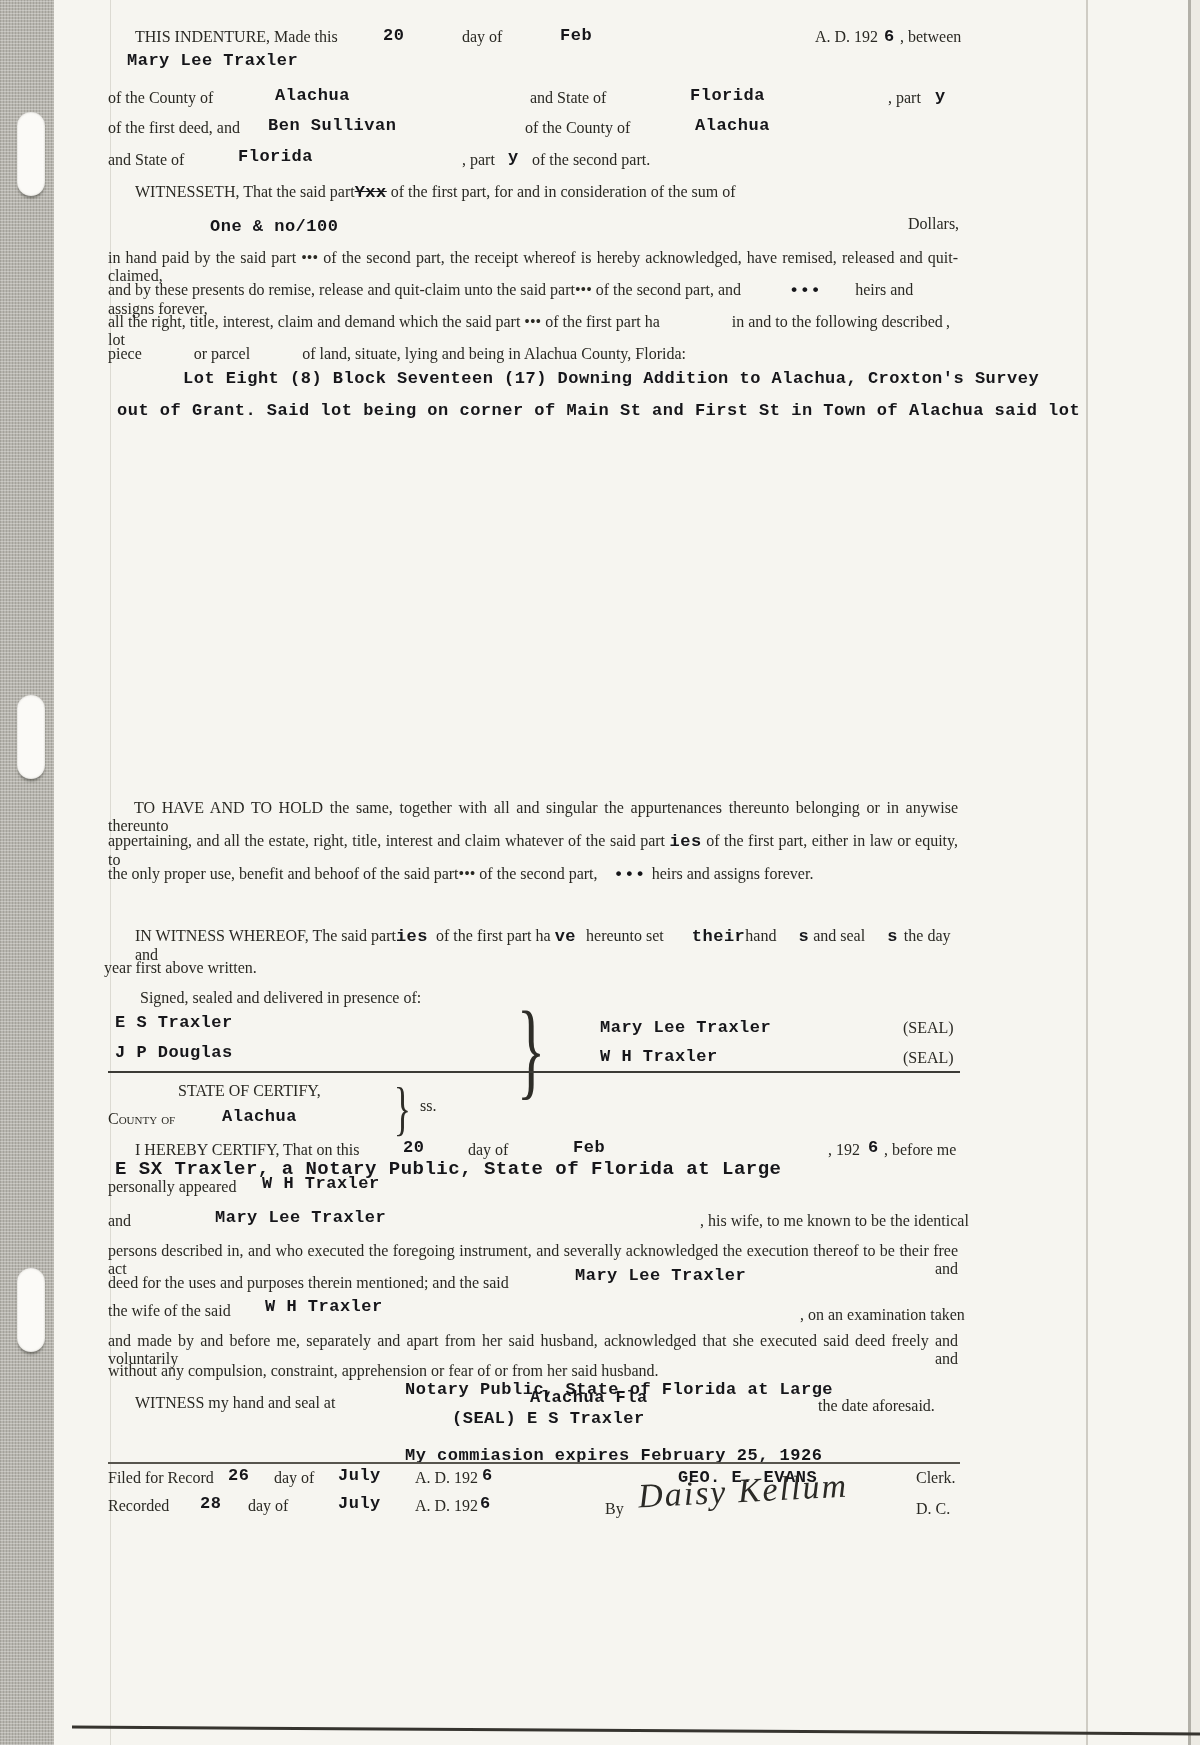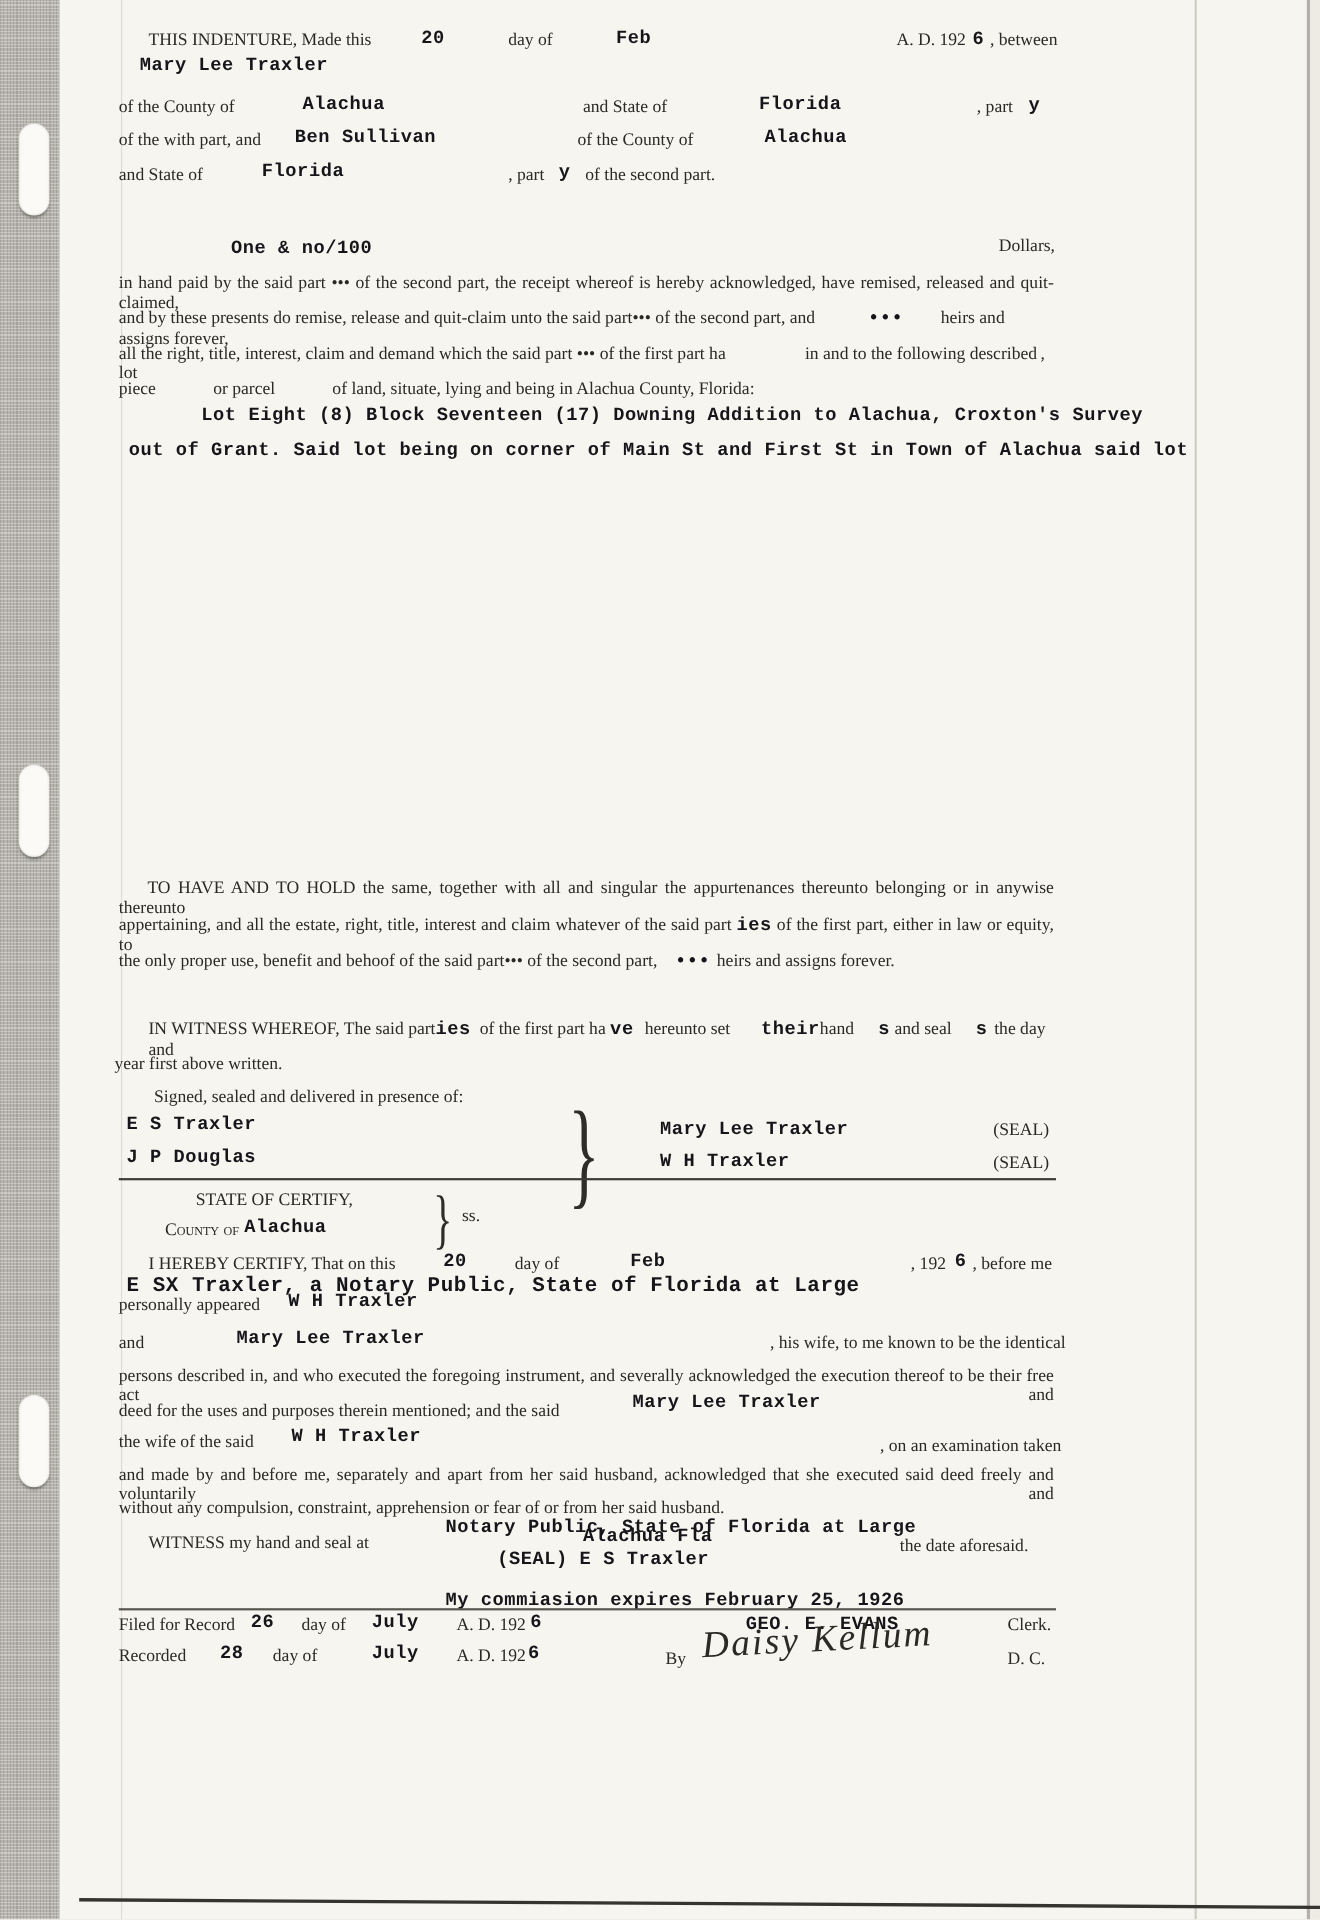--- a/index.html
+++ b/index.html
@@ -21,21 +21,21 @@
 
   
   .p{position:absolute;white-space:nowrap;font-size:16px;color:#2a2923;}
   .flow{position:absolute;left:108px;width:850px;font-size:16px;color:#2a2923;white-space:normal;}
   .just{text-align:justify;-moz-text-align-last:justify;text-align-last:justify;}
   
   .t{position:absolute;white-space:nowrap;font-family:"Liberation Mono", monospace;
      font-weight:700;font-size:17px;letter-spacing:.5px;color:#16161a;}
   .ti{font-family:"Liberation Mono", monospace;font-weight:700;font-size:17px;letter-spacing:.5px;color:#16161a;}
   .g{display:inline-block;height:1px;}
-  .sc{font-variant:small-caps;margin-left:42px;}
+  .sc{font-variant:small-caps;}
   .brace{position:absolute;font-family:"Liberation Serif",serif;font-weight:400;color:#2e2d28;
          transform-origin:center;line-height:1;}
   .rule{position:absolute;left:108px;width:852px;height:2px;background:#3c3b36;}
   .sig-hand{position:absolute;font-family:"Liberation Serif",serif;font-style:italic;font-size:34px;
             color:#2b2a26;transform:rotate(-3deg);letter-spacing:2px;white-space:nowrap;}
 </style>
 </head>
 <body>
 
 <div class="page">
@@ -60,31 +60,32 @@
 
   <span class="t" style="left:127px;top:51px">Mary Lee Traxler</span>
 
   <span class="p" style="left:108px;top:89px">of the County of</span>
   <span class="t" style="left:275px;top:86px">Alachua</span>
   <span class="p" style="left:530px;top:89px">and State of</span>
   <span class="t" style="left:690px;top:86px">Florida</span>
   <span class="p" style="left:888px;top:89px">, part</span>
   <span class="t" style="left:935px;top:87px">y</span>
 
-  <span class="p" style="left:108px;top:119px">of the with part, and</span>
+  <span class="p" style="left:108px;top:119px">of the first deed, and</span>
   <span class="t" style="left:268px;top:116px">Ben Sullivan</span>
   <span class="p" style="left:525px;top:119px">of the County of</span>
   <span class="t" style="left:695px;top:116px">Alachua</span>
 
   <span class="p" style="left:108px;top:151px">and State of</span>
   <span class="t" style="left:238px;top:147px">Florida</span>
   <span class="p" style="left:462px;top:151px">, part</span>
   <span class="t" style="left:508px;top:148px">y</span>
   <span class="p" style="left:532px;top:151px">of the second part.</span>
 
+  <span class="p" style="left:135px;top:183px"><span>WITNESSETH, That the said part</span><span class="ti" style="text-decoration:line-through">Yxx</span> <span>of the first part, for and in consideration of the sum of</span></span>
 
   <span class="t" style="left:210px;top:217px">One &amp; no/100</span>
   <span class="p" style="left:908px;top:215px">Dollars,</span>
 
   <div class="flow just" style="top:249px">in hand paid by the said part ••• of the second part, the receipt whereof is hereby acknowledged, have remised, released and quit-claimed,</div>
   <div class="flow" style="top:281px"><span>and by these presents do remise, release and quit-claim unto the said part••• of the second part, and</span><span class="g" style="width:48px"></span><span class="ti">•••</span><span class="g" style="width:34px"></span><span>heirs and assigns forever,</span></div>
   <div class="flow" style="top:313px"><span>all the right, title, interest, claim and demand which the said part ••• of the first part ha</span><span class="g" style="width:72px"></span><span>in and to the following described lot</span></div>
   <span class="p" style="left:946px;top:313px">,</span>
   <div class="flow" style="top:345px"><span>piece</span><span class="g" style="width:52px"></span><span>or parcel</span><span class="g" style="width:52px"></span><span>of land, situate, lying and being in Alachua County, Florida:</span></div>
 

